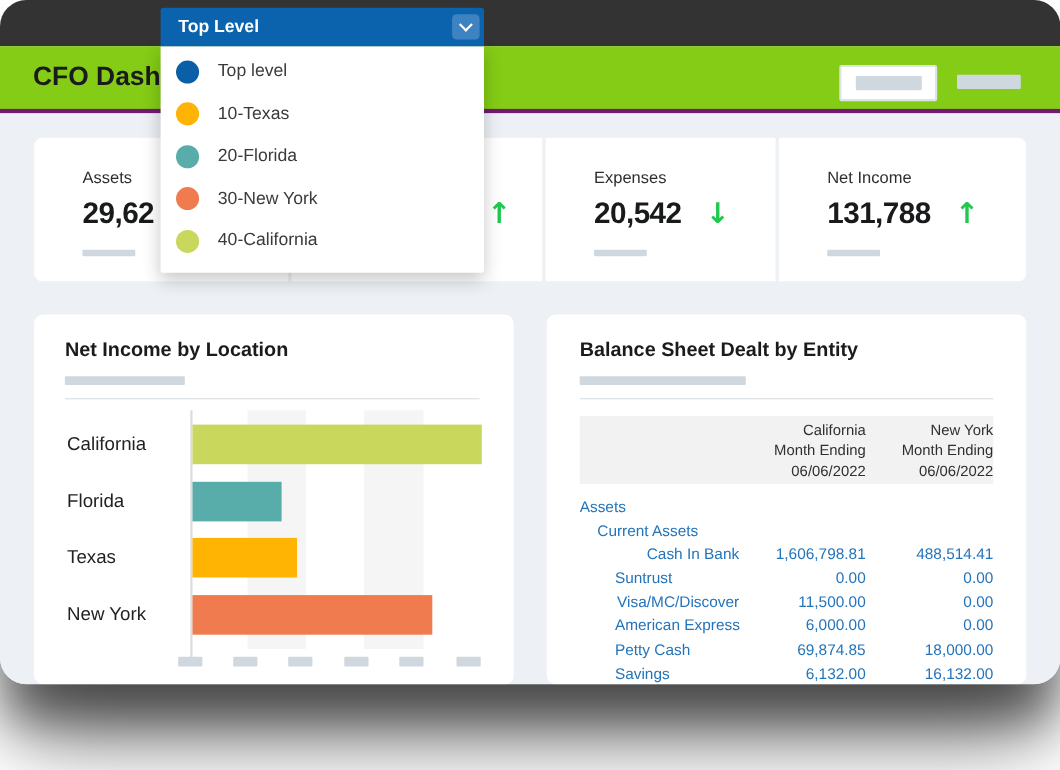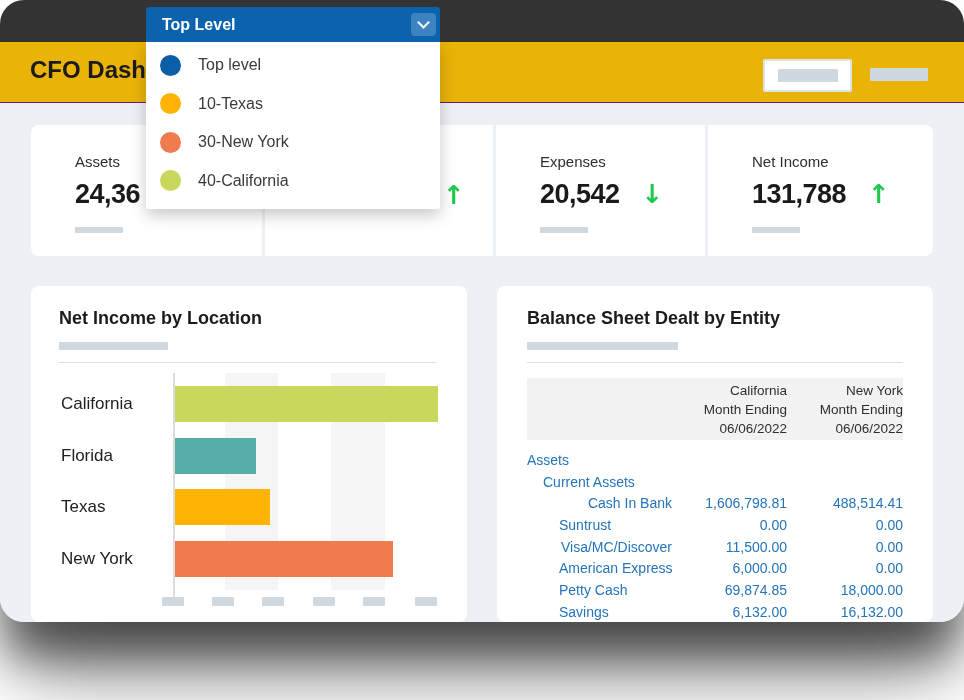--- a/index.html
+++ b/index.html
@@ -4,22 +4,22 @@
 <style>
   html,body{margin:0;padding:0;background:#fff;}
   *{box-sizing:border-box;font-family:"Liberation Sans",sans-serif;}
   .canvas{position:relative;width:964px;height:700px;background:#fff;overflow:hidden;}
 
   
   .app{position:absolute;left:0;top:0;width:964px;height:622px;border-radius:24px;
        background:#edf0f4;overflow:hidden;
        box-shadow:0 38px 45px -5px rgba(0,0,0,.55),0 70px 80px -18px rgba(0,0,0,.40);}
   .topbar{position:absolute;left:0;top:0;width:100%;height:42px;background:#333333;}
-  .appheader{position:absolute;left:0;top:42px;width:100%;height:61px;background:#eab308;
-             border-bottom:1px solid #701a75;}
+  .appheader{position:absolute;left:0;top:42px;width:100%;height:61px;background:#84cc16;
+             border-bottom:4px solid #701a75;}
   .page-title{position:absolute;left:30px;top:14px;font-size:24px;font-weight:800;color:#1b1b1d;}
   .ghost-btn{position:absolute;left:763px;top:17px;width:89px;height:33px;border:2px solid #dde3e8;
              border-radius:2px;background:#fff;display:flex;align-items:center;justify-content:center;}
   .skel{background:#cfd7df;border-radius:1px;display:block;}
   .btn-skel{width:60px;height:13px;}
   .lone-skel{position:absolute;left:870px;top:26px;width:58px;height:13px;}
 
   .content{position:absolute;left:0;top:103px;right:0;bottom:0;background:#edf0f4;}
 
   
@@ -99,21 +99,21 @@
       </div>
       <span class="skel lone-skel"></span>
     </div>
 
     <div class="content">
 
       <div class="kpi-band">
         <div class="kpi-card c1">
           <div class="kpi-label">Assets</div>
           <div class="kpi-value-row">
-            <span class="kpi-value">24,36</span><span class="kpi-arrow" style="color: rgb(30, 201, 78);"></span>
+            <span class="kpi-value">29,62</span><span class="kpi-arrow" style="color: rgb(30, 201, 78);"></span>
           </div>
           <span class="skel kpi-skel"></span>
         </div>
         <div class="kpi-card c2">
           <span class="kpi-arrow hidden-card-arrow" style="color: rgb(30, 201, 78);">↑</span>
         </div>
         <div class="kpi-card c3">
           <div class="kpi-label">Expenses</div>
           <div class="kpi-value-row">
             <span class="kpi-value">20,542</span><span class="kpi-arrow" style="color: rgb(30, 201, 78);">↓</span>
@@ -233,20 +233,24 @@
       <div class="dd-list">
         <div class="dd-item">
           <span class="dd-dot" style="background: rgb(11, 95, 166);"></span>
           <span class="dd-item-label">Top level</span>
         </div>
         <div class="dd-item">
           <span class="dd-dot" style="background: rgb(255, 179, 2);"></span>
           <span class="dd-item-label">10-Texas</span>
         </div>
         <div class="dd-item">
+          <span class="dd-dot" style="background: rgb(88, 172, 169);"></span>
+          <span class="dd-item-label">20-Florida</span>
+        </div>
+        <div class="dd-item">
           <span class="dd-dot" style="background: rgb(239, 123, 78);"></span>
           <span class="dd-item-label">30-New York</span>
         </div>
         <div class="dd-item">
           <span class="dd-dot" style="background: rgb(201, 216, 92);"></span>
           <span class="dd-item-label">40-California</span>
         </div>
       </div>
     </div>
 

